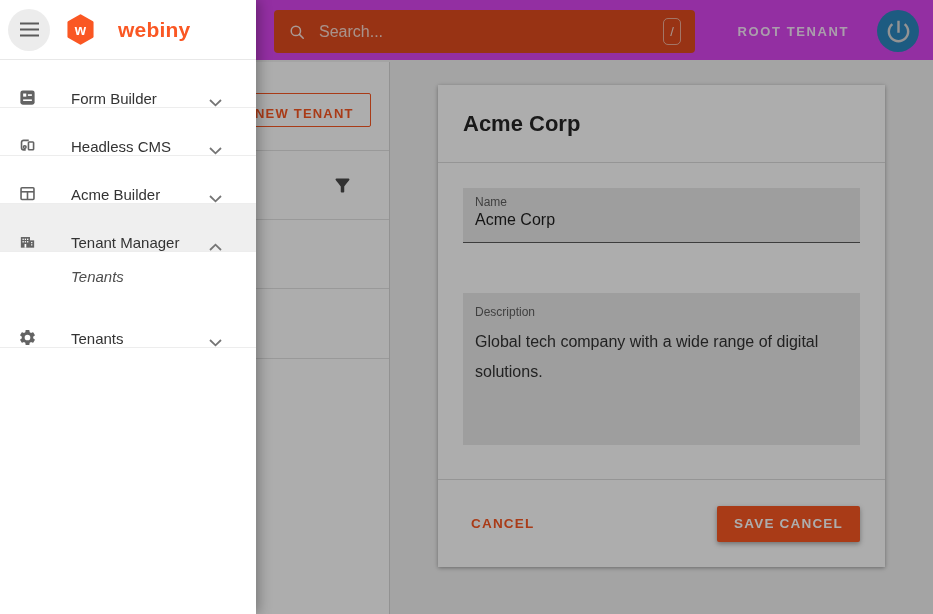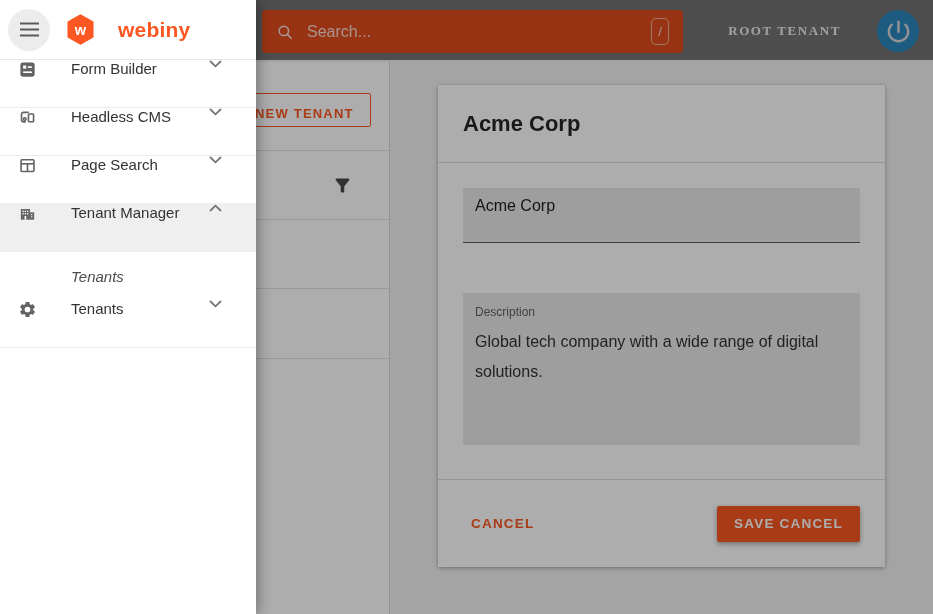--- a/index.html
+++ b/index.html
@@ -2,31 +2,31 @@
 <html><head>
 <meta charset="utf-8">
 <style>
   * { margin:0; padding:0; box-sizing:border-box; }
   html,body { background:#fff; }
   body { font-family:"Liberation Sans", sans-serif; }
 
   .stage { position:relative; width:933px; height:614px; overflow:hidden; background:#f2f2f2; }
 
   
-  .topbar { position:absolute; left:0; top:0; right:0; height:60px; background:#737373; z-index:1; }
+  .topbar { position:absolute; left:12px; top:0; right:0; height:60px; background:#d946ef; z-index:1; }
   .searchbox { position:absolute; left:262px; top:10px; width:421px; height:43px;
                background:#e04c1e; border-radius:4px; display:flex; align-items:center; padding:0 14px; }
   .searchbox .mag { flex:0 0 auto; margin-right:13px; display:flex; }
   .searchbox input { flex:1 1 auto; background:transparent; border:none; outline:none;
                      color:rgba(255,255,255,0.95); font-size:16px; font-family:"Liberation Sans", sans-serif; }
   .searchbox input::placeholder { color:rgba(255,255,255,0.78); opacity:1; }
   .slash-badge { flex:0 0 auto; width:18px; height:27px; border:1px solid rgba(255,255,255,0.55);
                  border-radius:5px; color:rgba(255,255,255,0.8); font-size:13px;
                  display:flex; align-items:center; justify-content:center; }
-  .topbar-right { position:absolute; right:14px; top:0; height:62px; display:flex; align-items:center; gap:36px;font-family:Liberation Serif, serif; }
+  .topbar-right { position:absolute; right:14px; top:0; height:62px; display:flex; align-items:center; gap:28px; }
   .tenant-label { color:rgba(255,255,255,0.88); font-size:13px; font-weight:600; letter-spacing:1.6px; }
   .avatar { width:42px; height:42px; border-radius:50%; background:#2c86bf;
             display:flex; align-items:center; justify-content:center; cursor:pointer; }
 
   
   .list-panel { position:absolute; left:0; top:62px; width:390px; bottom:0; background:#fff;
                 border-right:1px solid #d8d8d8; z-index:1; }
   .new-tenant-btn { position:absolute; left:238px; top:31px; height:34px; padding:12px 16px;
                     background:transparent; border:1px solid #fa5723; border-radius:2px;
                     color:#fa5723; font-size:13px; font-weight:600; letter-spacing:1.2px;
@@ -65,21 +65,21 @@
 
   
   .drawer { position:absolute; left:0; top:0; bottom:0; width:256px; background:#ffffff; z-index:60;
             box-shadow:3px 0 12px rgba(0,0,0,0.3); }
   .drawer-header { height:60px; border-bottom:1px solid #e8e8e8; display:flex; align-items:center; }
   .hamburger { width:42px; height:42px; border-radius:50%; background:#ececec; border:none; margin-left:8px;
                display:flex; align-items:center; justify-content:center; cursor:pointer; }
   .logo { display:flex; align-items:center; gap:7px; margin-left:16px; cursor:pointer; }
   .brand-text { font-size:21px; font-weight:700; color:#fa5723; letter-spacing:0.2px;margin-left:16px; }
 
-  .nav-item { height:48px; display:flex; align-items:flex-start; padding:0 18px; cursor:pointer;
+  .nav-item { height:48px; display:flex; align-items:flex-end; padding:0 18px; cursor:pointer;
               border-bottom:1px solid #ededed; background:#fff; }
   .nav-item.active { background:#efefef; }
   .nav-item .nav-icon { width:19px; display:flex; justify-content:center; }
   .nav-item .nav-label { margin-left:34px; font-size:15px; color:#333333; }
   .nav-item .chevron { margin-left:auto; margin-right:16px; display:flex; }
   .nav-child { height:48px; display:flex; align-items:center; padding-left:71px; cursor:pointer; background:#fff;font-style:italic; }
   .nav-child .nav-label { font-size:15px; color:#4e4e4e; }
 </style>
 </head>
 <body>
@@ -124,20 +124,21 @@
     <div class="panel-divider pd-4"></div>
   </section>
 
   <main class="main">
     <div class="card">
       <div class="card-header">
         <h1 class="card-title">Acme Corp</h1>
       </div>
       <div class="card-body">
         <div class="field field-name">
+          <label class="field-label">Name</label>
           <input type="text" value="Acme Corp" style="">
         </div>
         <div class="field field-desc">
           <label class="field-label">Description</label>
           <textarea style="">Global tech company with a wide range of digital solutions.</textarea>
         </div>
       </div>
       <div class="card-footer">
         <button class="cancel-btn">CANCEL</button>
         <button class="save-btn">SAVE CANCEL</button>
@@ -205,21 +206,21 @@
       </div>
 
       <div class="nav-item">
         <span class="nav-icon">
           <svg width="19" height="19" viewBox="0 0 20 20" fill="none" stroke="#636363" stroke-width="1.7">
             <rect x="3.2" y="4" width="13.6" height="12.3" rx="1"></rect>
             <line x1="3.2" y1="8.2" x2="16.8" y2="8.2"></line>
             <line x1="10" y1="8.2" x2="10" y2="16.3"></line>
           </svg>
         </span>
-        <span class="nav-label">Page Search</span>
+        <span class="nav-label">Acme Builder</span>
         <span class="chevron">
           <svg width="13" height="8" viewBox="0 0 13 8">
               <path d="M1 1 l5.5 5.3 L12 1" fill="none" stroke="#757575" stroke-width="1.8"></path>
             </svg>
         </span>
       </div>
 
       <div class="nav-item active">
         <span class="nav-icon">
           <svg width="19" height="19" viewBox="0 0 20 20">

